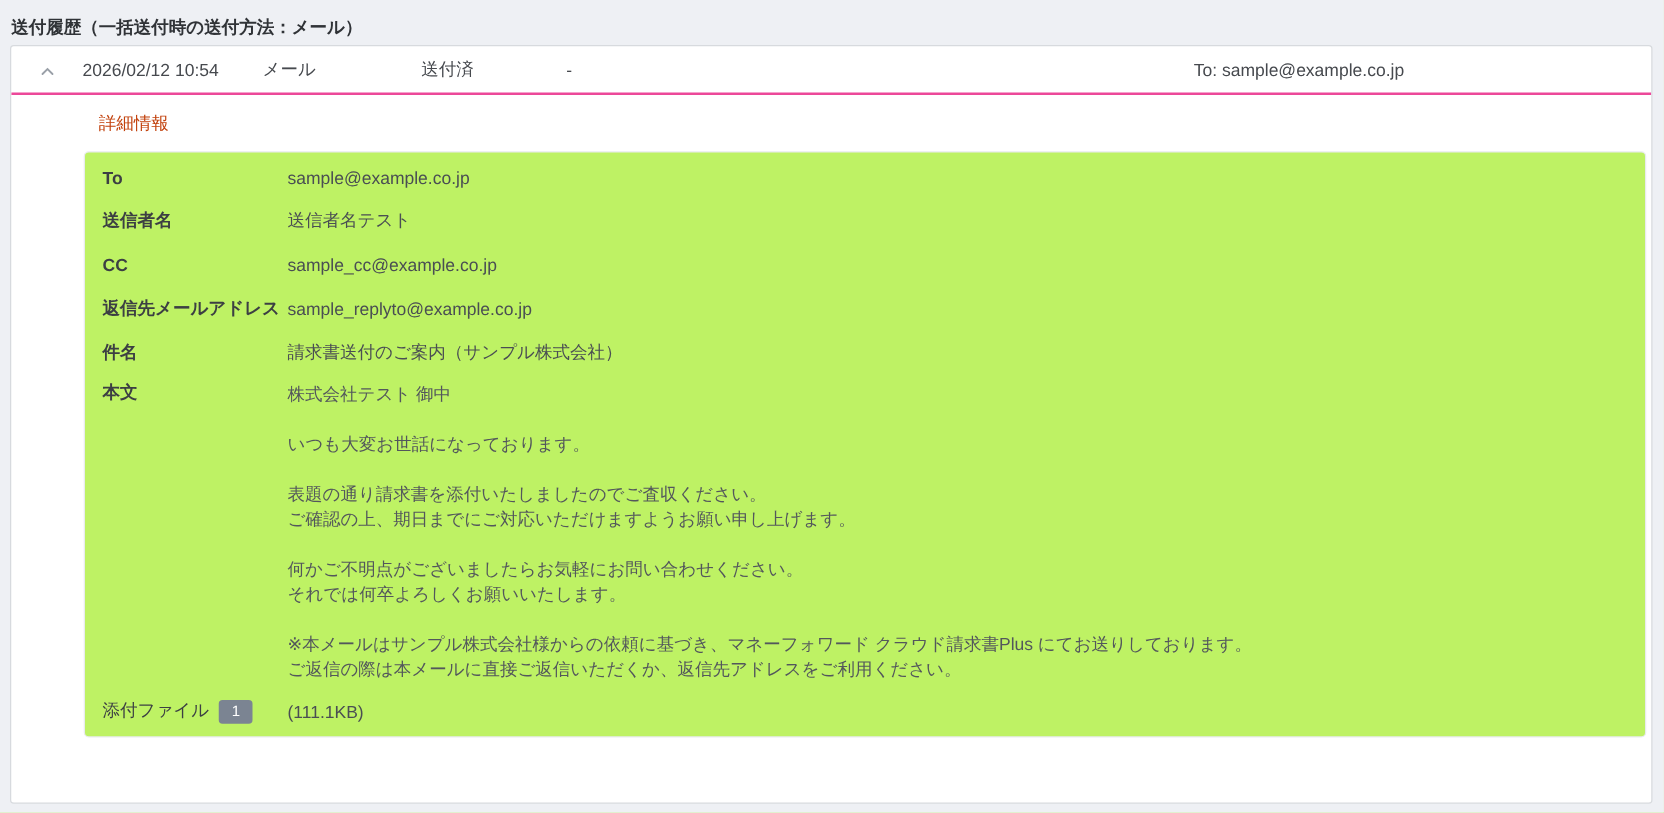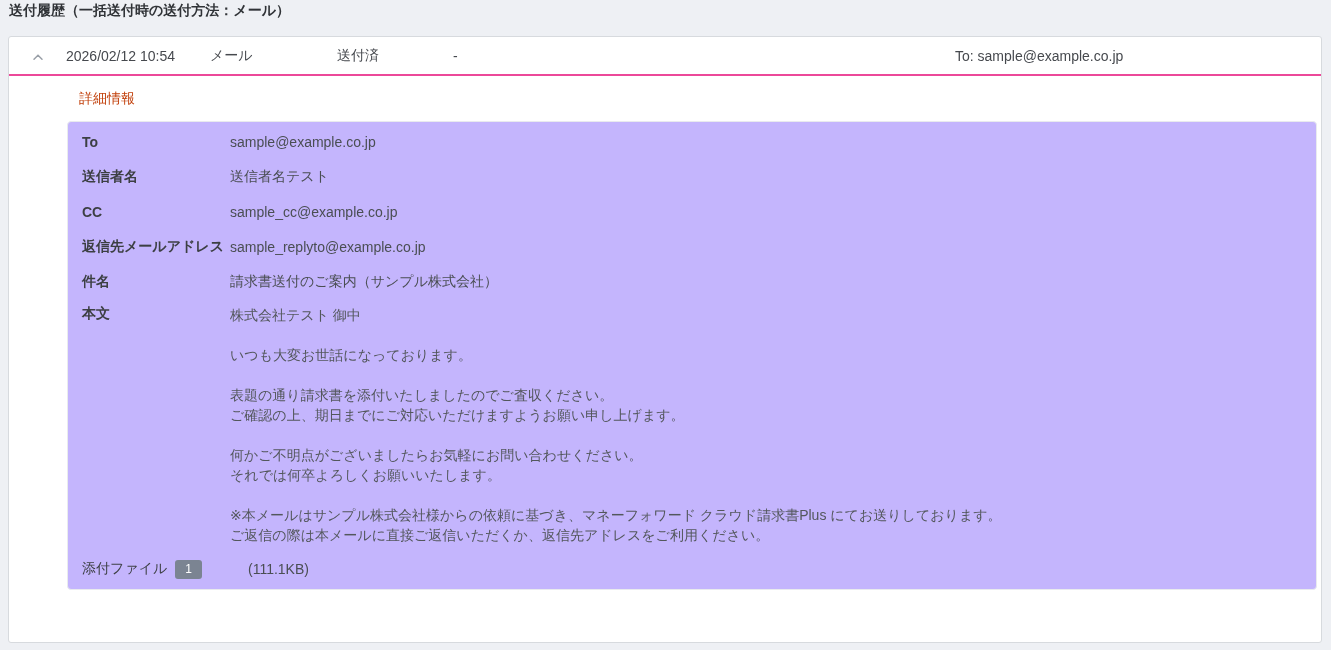--- a/index.html
+++ b/index.html
@@ -6,21 +6,21 @@
   html, body {
     margin: 0; padding: 0;
     width: 1331px; height: 650px;
     background: #eef0f4;
     font-family: "Liberation Sans", "DejaVu Sans", sans-serif;
     font-size: 14px;
     color: #45484d;
     overflow: hidden;
   }
   .page-title {
-    padding: 2px 0 0 9px;
+    padding: 13px 0 0 9px;
     height: 34px;
     font-weight: bold;
     font-size: 14px;
     color: #303337;
   }
   .card {
     position: absolute;
     left: 8px; top: 36px;
     width: 1314px; height: 607px;
     background: #ffffff;
@@ -50,21 +50,21 @@
     cursor: pointer;
     display: flex; align-items: center; justify-content: center;
     width: 24px; height: 24px;
   }
   .detail-head {
     margin: 14px 0 13px 70px;
     color: #c2410c;
   }
   .detail-panel {
     margin: 0 4px 0 58px;
-    background: #c4b5fd;
+    background: #bef264;
     border: 1px solid #e9ebee;
     border-radius: 4px;
     padding-top: 2px;
   }
   .field-row { display: flex; align-items: center; height: 35px; }
   .field-label {
     flex: none;
     width: 162px;
     padding-left: 14px;
     font-weight: bold;
@@ -90,21 +90,21 @@
   .count-badge {
     display: inline-block;
     background: #7b8492;
     color: #ffffff;
     font-size: 12px;
     line-height: 17px;
     padding: 1px 10px;
     border-radius: 3px;
   }
   .attach-value { display: flex; align-items: center; color: #4a4e53; }
-  .attach-size { margin-left: 18px; }
+  .attach-size { }
 </style>
 </head>
 <body>
 
 <div class="page-title">送付履歴（一括送付時の送付方法：メール）</div>
 
 <div class="card">
 
 
   <div class="grid-row trow">

